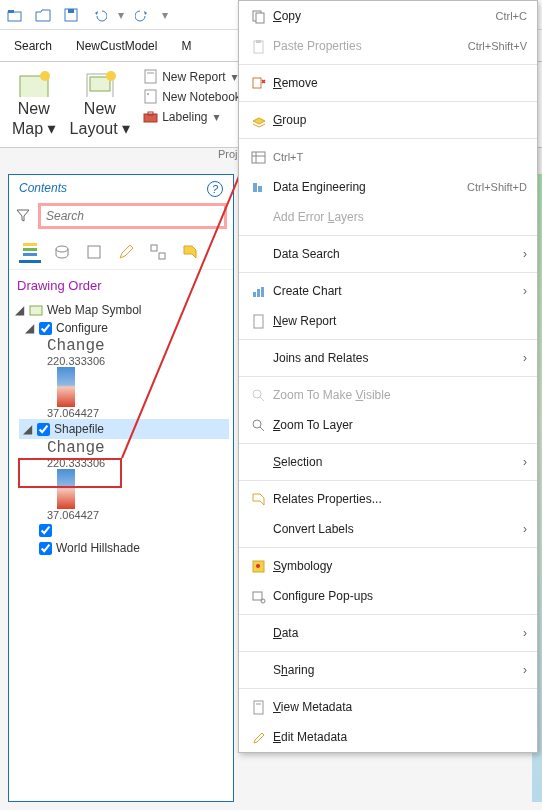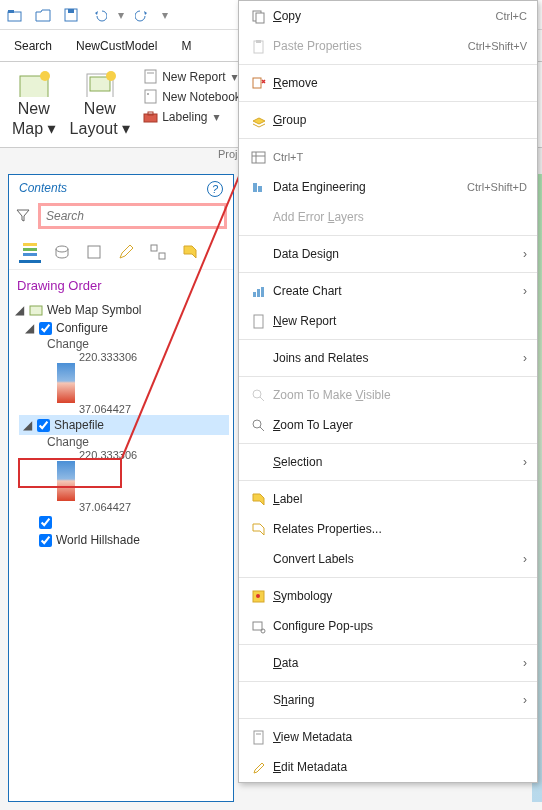--- a/index.html
+++ b/index.html
@@ -196,26 +196,27 @@
     }
     .color-ramp {
       width: 18px;
       height: 40px;
       background: linear-gradient(to bottom, #4a8fd6 0%, #8fb9e4 45%, #f5c6b6 50%, #d9432b 100%);
       margin-left: 44px;
     }
     .ramp-label {
       font-size: 11px;
       color: #555;
-      margin-left: 66px;
+      margin-left: 34px;
     }
     .change-label {
-      font-size: 12px;
+      font-size: 16px;
       color: #555;
       margin-left: 34px;
+      font-family: Liberation Mono, monospace;
     }
     .context-menu {
       position: absolute;
       left: 238px;
       top: 0;
       width: 300px;
       background: #fff;
       border: 1px solid #bbb;
       box-shadow: 2px 2px 6px rgba(0,0,0,.25);
       z-index: 100;
@@ -509,21 +510,21 @@
     <span class="mi-label">Data Engineering</span>
     <span class="mi-shortcut">Ctrl+Shift+D</span>
   </div>
   <div class="menu-item disabled">
     <span class="mi-icon"></span>
     <span class="mi-label">Add Error <u>L</u>ayers</span>
   </div>
   <div class="menu-sep"></div>
   <div class="menu-item">
     <span class="mi-icon"></span>
-    <span class="mi-label">Data Design</span>
+    <span class="mi-label">Data Search</span>
     <span class="mi-arrow">›</span>
   </div>
   <div class="menu-sep"></div>
   <div class="menu-item">
     <span class="mi-icon">
         <svg width="15" height="15">
           <rect x="2" y="8" width="3" height="5" fill="#6fa8d6"></rect>
           <rect x="6" y="5" width="3" height="8" fill="#6fa8d6"></rect>
           <rect x="10" y="3" width="3" height="10" fill="#6fa8d6"></rect>
         </svg>
@@ -564,28 +565,20 @@
       </span>
     <span class="mi-label"><u>Z</u>oom To Layer</span>
   </div>
   <div class="menu-sep"></div>
   <div class="menu-item">
     <span class="mi-icon"></span>
     <span class="mi-label"><u>S</u>election</span>
     <span class="mi-arrow">›</span>
   </div>
   <div class="menu-sep"></div>
-  <div class="menu-item">
-    <span class="mi-icon">
-        <svg width="15" height="15">
-          <path d="M2 2h7l4 4v7l-4-4H2z" fill="#f7d048" stroke="#d6a72b"></path>
-        </svg>
-      </span>
-    <span class="mi-label"><u>L</u>abel</span>
-  </div>
   <div class="menu-item">
     <span class="mi-icon">
         <svg width="15" height="15">
           <path d="M2 2h7l4 4v7l-4-4H2z" fill="none" stroke="#d6a72b"></path>
         </svg>
       </span>
     <span class="mi-label">Relates Properties...</span>
   </div>
   <div class="menu-item">
     <span class="mi-icon"></span>

